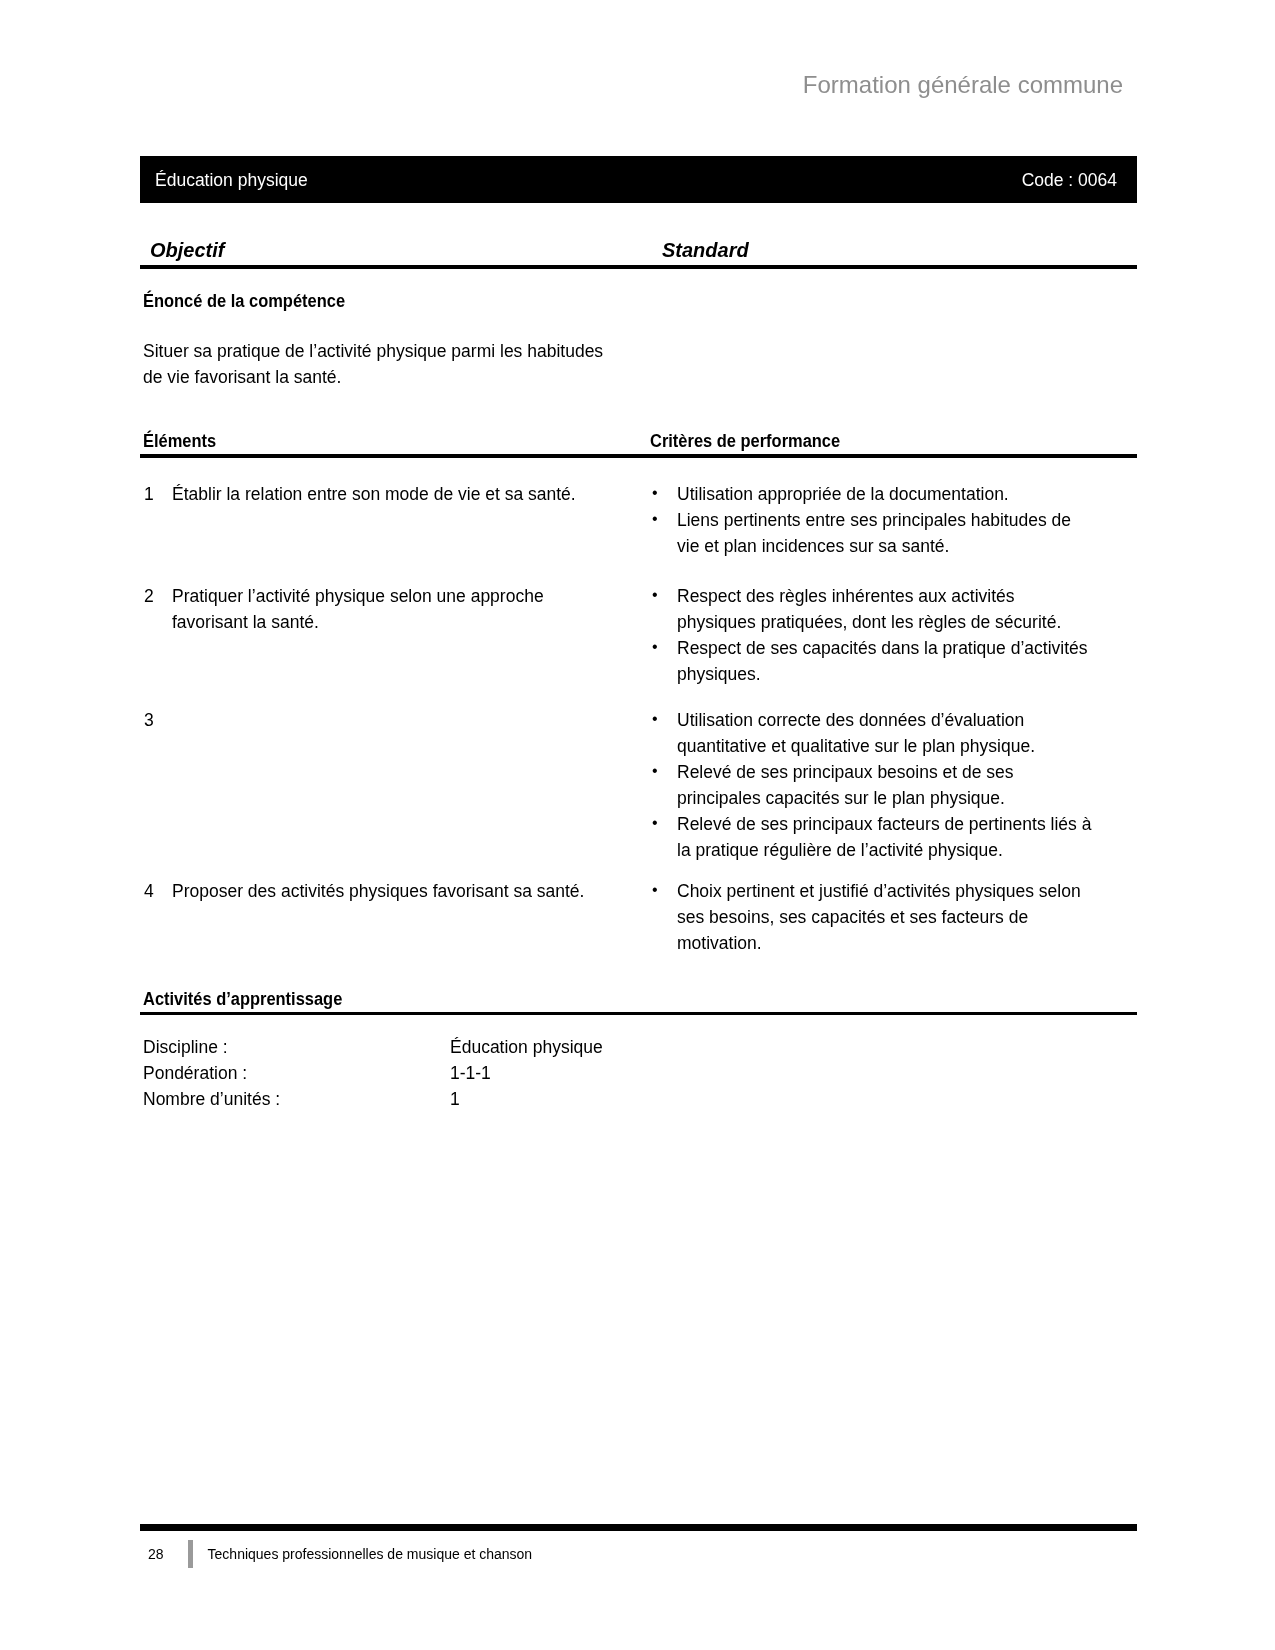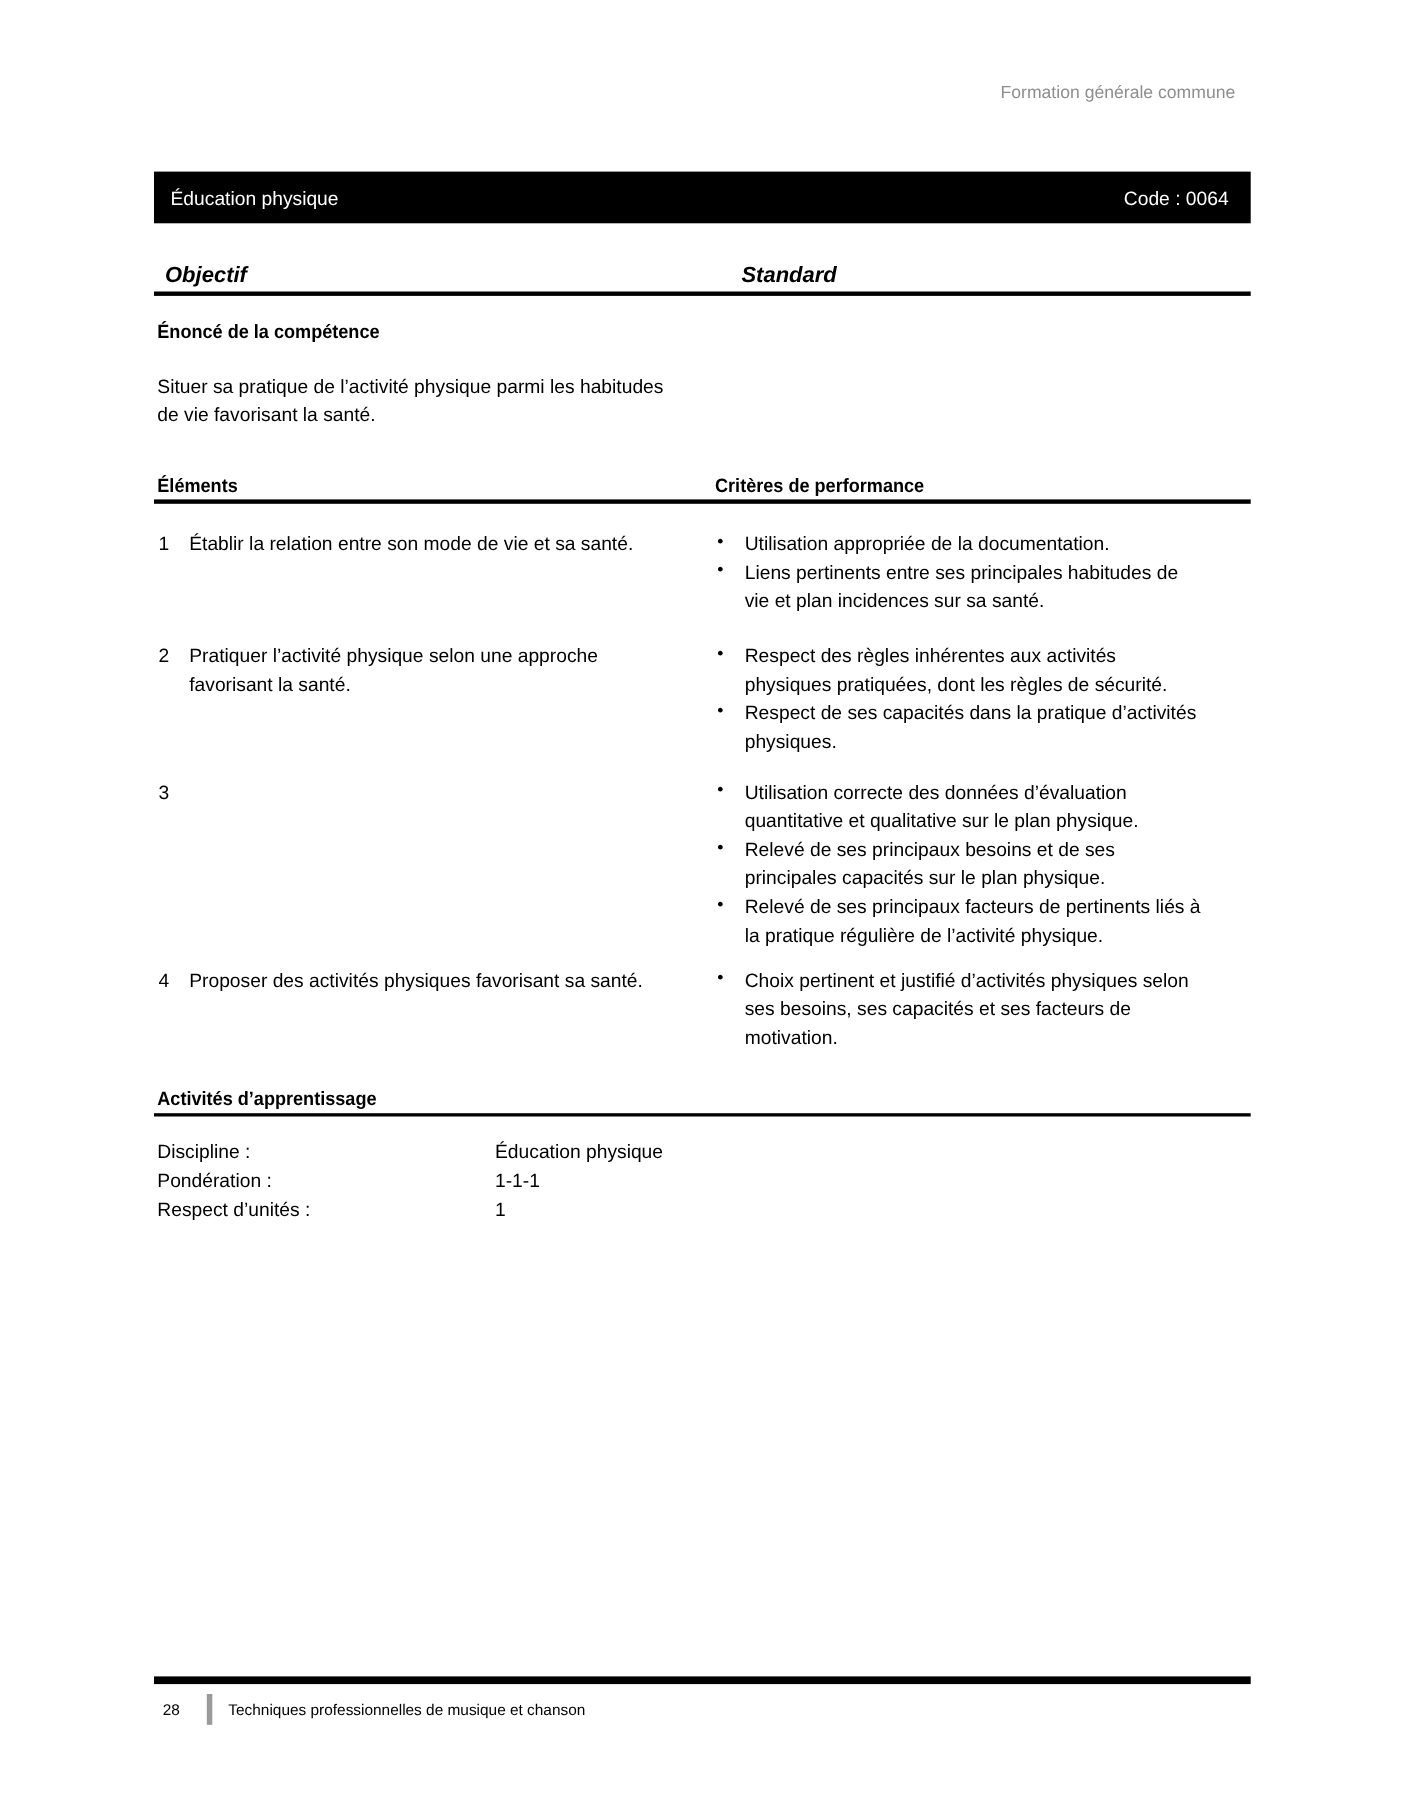--- a/index.html
+++ b/index.html
@@ -9,40 +9,39 @@
     background:#ffffff;
     font-family:"Liberation Sans", sans-serif;
     font-size:17.5px; line-height:26px; color:#000;
     overflow:hidden;
   }
   .abs { position:absolute; }
 
   
   .running-header {
     top:72px; left:140px; width:983px;
-    text-align:right; color:#8e8e8e; font-size:16px;
+    text-align:right; color:#8e8e8e; font-size:24px;
   }
 
   
   .banner {
     top:156px; left:140px; width:997px; height:47px;
     background:#000; color:#fff;
     display:flex; justify-content:space-between; align-items:center;
     padding:0 20px 0 15px; box-sizing:border-box;
     font-size:17.5px;
   }
 
   
   .obj-std {
     top:237px; left:140px; width:997px;
     display:flex;
     border-bottom:4px solid #000; padding-bottom:2px;
     font-size:20px; font-weight:bold; font-style:italic;
     box-sizing:border-box;
-    gap:12px;
   }
   .obj-cell { width:510px; box-sizing:border-box; padding-left:10px; }
   .std-cell { padding-left:12px; }
 
   .hstretch { display:inline-block; transform:scaleX(0.94); transform-origin:0 50%; white-space:nowrap; }
 
   .section-heading { font-weight:bold; }
 
   .enonce-heading { top:288px; left:143px;text-decoration:underline; }
   .enonce-text { top:338px; left:143px; width:465px; }
@@ -210,21 +209,21 @@
   <div class="abs fields">
     <div class="field-row">
       <span class="field-label">Discipline :</span>
       <span class="field-value">Éducation physique</span>
     </div>
     <div class="field-row">
       <span class="field-label">Pondération :</span>
       <span class="field-value">1-1-1</span>
     </div>
     <div class="field-row">
-      <span class="field-label">Respect d’unités :</span>
+      <span class="field-label">Nombre d’unités :</span>
       <span class="field-value">1</span>
     </div>
   </div>
 
   <div class="abs footer-rule"></div>
   <div class="abs footer">
     <span>28</span>
     <span class="footer-bar"></span>
     <span>Techniques professionnelles de musique et chanson</span>
   </div>

